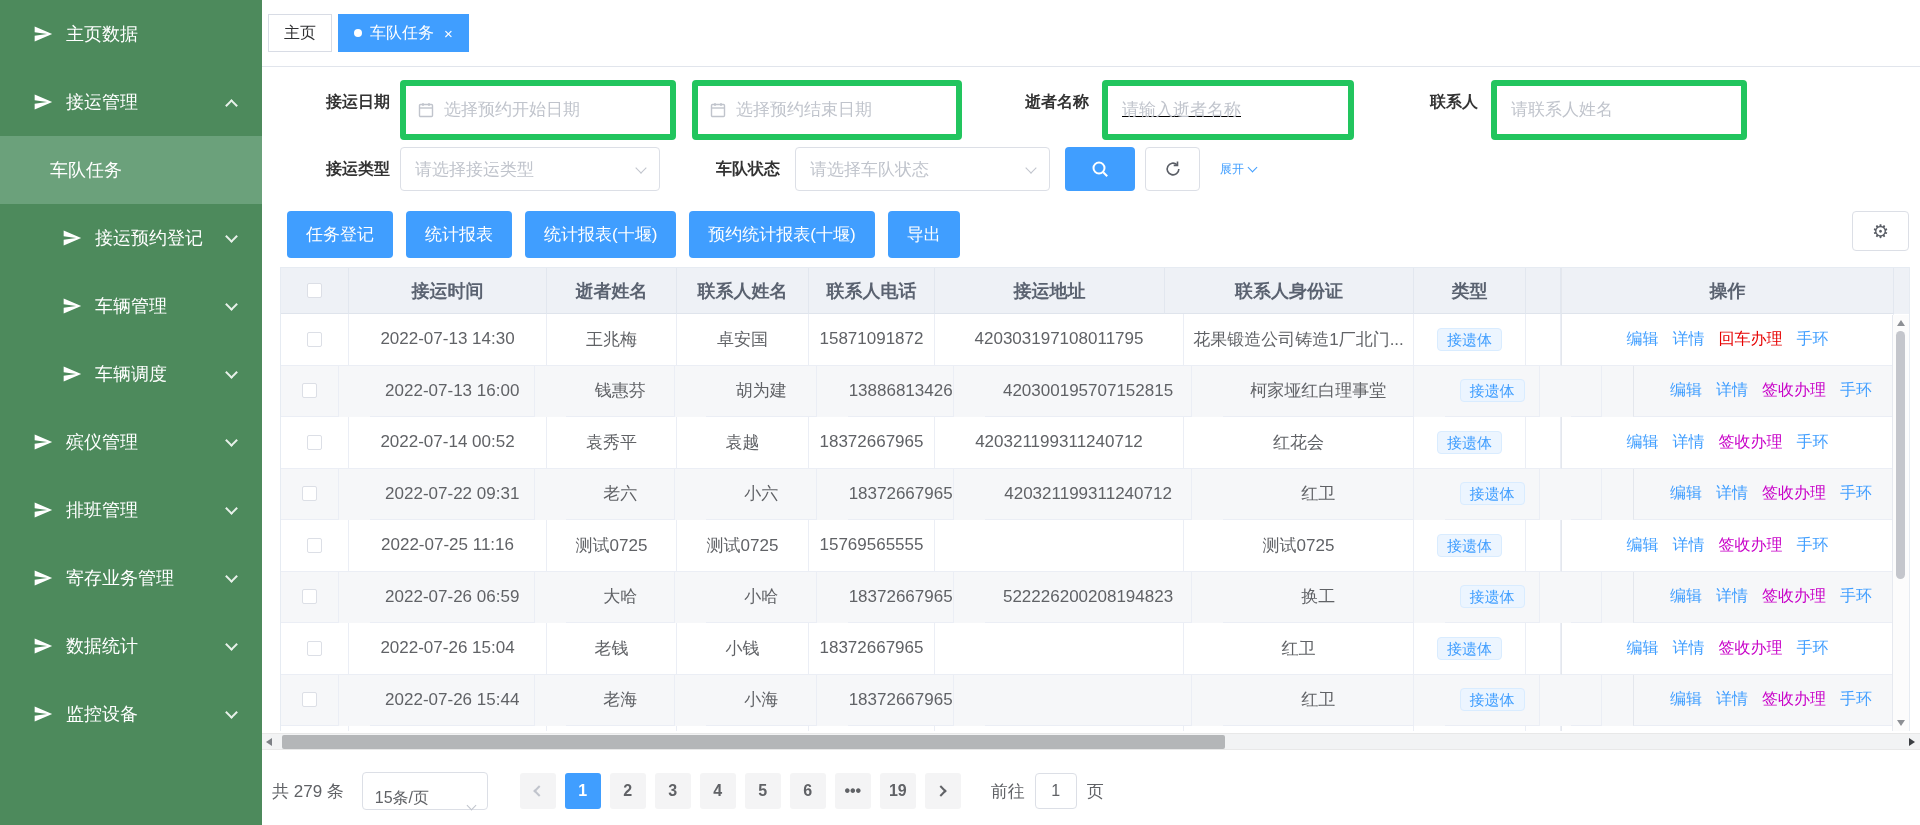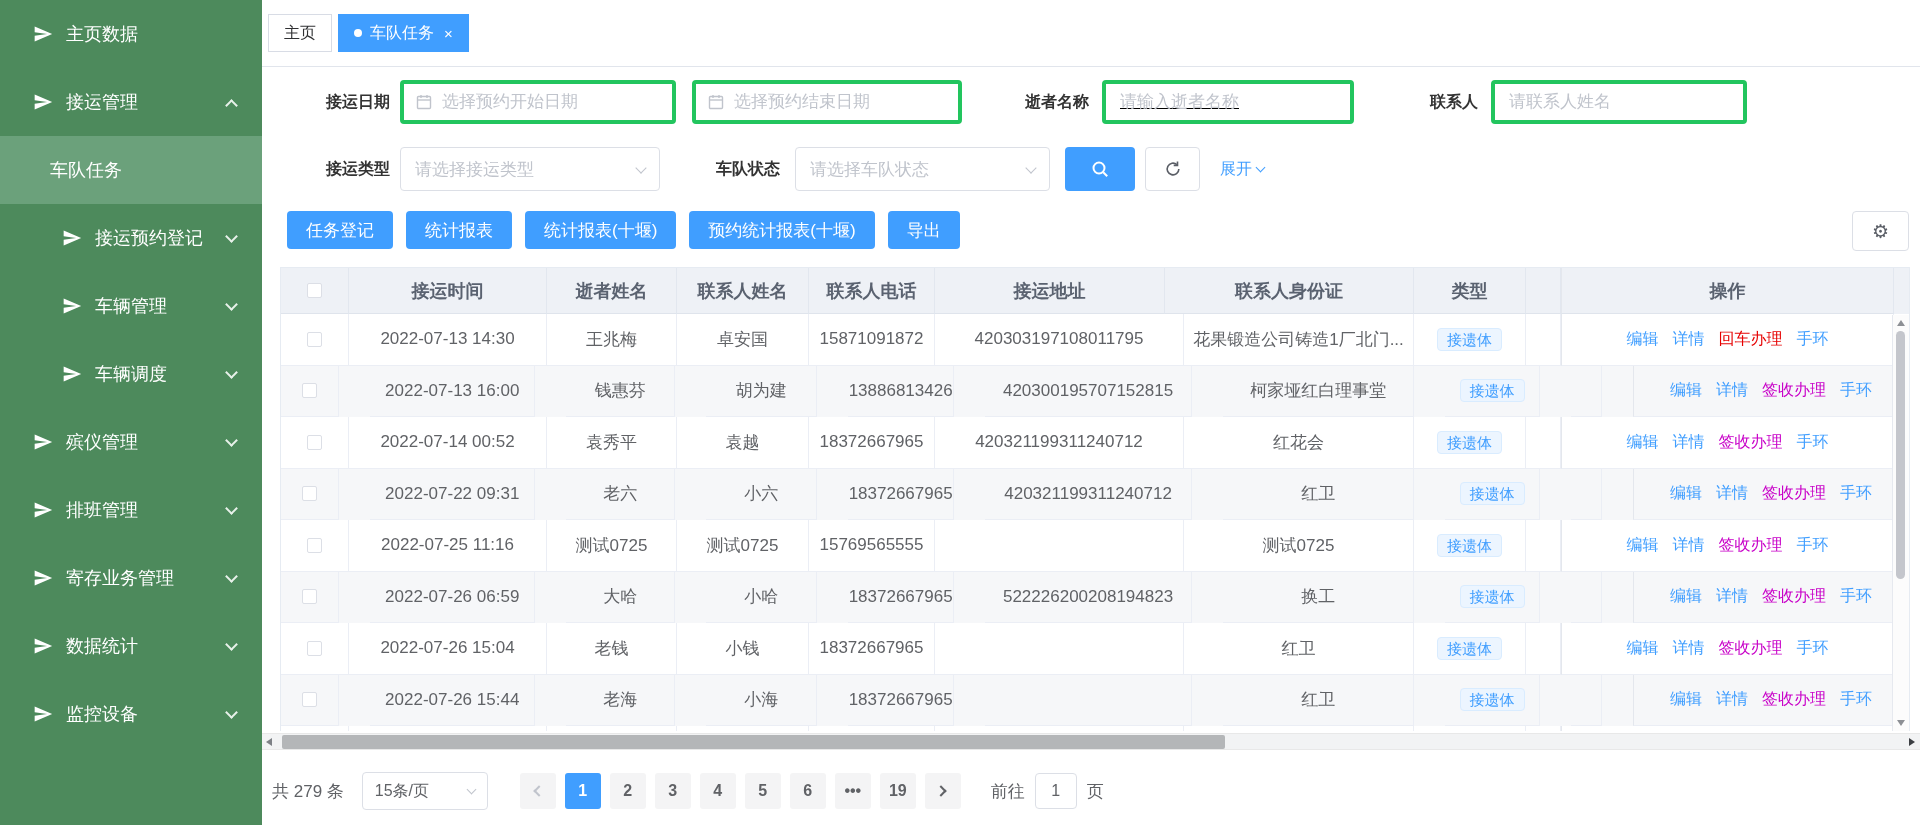--- a/index.html
+++ b/index.html
@@ -22,34 +22,34 @@
   .main{position:absolute;left:262px;top:0;width:1658px;height:825px;background:#fff;}
 
   .tabbar{height:67px;border-bottom:1px solid #e1e5ec;display:flex;align-items:center;padding-left:6px;gap:6px;}
   .tab{height:38px;padding:0 15px;border:1px solid #d8dce5;background:#fff;color:#303133;font-size:16px;display:flex;align-items:center;gap:8px;cursor:pointer;}
   .tab.active{background:#409EFF;border-color:#409EFF;color:#fff;}
   .tab .dot{width:8px;height:8px;border-radius:50%;background:#fff;}
   .tab .close{font-size:15px;line-height:1;margin-left:2px;cursor:pointer;}
 
   
   .f-label{position:absolute;height:44px;line-height:44px;font-weight:bold;color:#333;font-size:16px;text-align:right;}
-  .f-input{position:absolute;height:44px;border:4px solid #22c55e;border-radius:4px;background:#fff;display:flex;align-items:center;padding:0 12px;gap:8px;}
+  .f-input{position:absolute;height:60px;border:6px solid #22c55e;border-radius:4px;background:#fff;display:flex;align-items:center;padding:0 12px;gap:8px;}
   .f-input input{border:none;outline:none;flex:1;font-size:17px;color:#606266;background:transparent;width:100%;}
   .f-input input::placeholder{color:#c0c4cc;}
   .f-select{position:absolute;height:44px;border:1px solid #dcdfe6;border-radius:4px;background:#fff;display:flex;align-items:center;padding:0 14px;justify-content:space-between;cursor:pointer;}
   .f-select .ph{color:#c0c4cc;font-size:17px;}
   .f-select .chev{color:#c0c4cc;width:8px;height:8px;border-width:1.5px;transform:rotate(45deg);margin-top:-3px;}
   .btn-search{position:absolute;width:70px;height:44px;background:#409EFF;border:none;border-radius:4px;display:flex;align-items:center;justify-content:center;cursor:pointer;}
   .btn-refresh{position:absolute;width:55px;height:44px;background:#fff;border:1px solid #dcdfe6;border-radius:4px;display:flex;align-items:center;justify-content:center;cursor:pointer;}
-  .expand-link{position:absolute;height:44px;display:flex;align-items:center;gap:5px;color:#409EFF;font-size:16px;cursor:pointer;}
+  .expand-link{position:absolute;height:44px;display:flex;align-items:center;gap:5px;color:#409EFF;font-size:12px;cursor:pointer;}
   .expand-link .chev{width:7px;height:7px;border-width:1.5px;margin-top:-3px;}
 
   
   .toolbar{position:absolute;left:25px;top:211px;display:flex;gap:13px;}
-  .btn-blue{height:38px;padding:0 19px;background:#409EFF;color:#fff;border:none;border-radius:4px;font-size:17px;cursor:pointer;white-space:nowrap;}
+  .btn-blue{height:47px;padding:0 19px;background:#409EFF;color:#fff;border:none;border-radius:4px;font-size:17px;cursor:pointer;white-space:nowrap;}
   .btn-gear{position:absolute;left:1590px;top:211px;width:57px;height:40px;background:#fff;border:1px solid #dcdfe6;border-radius:4px;display:flex;align-items:center;justify-content:center;font-size:19px;color:#5a5e66;cursor:pointer;}
 
   
   .table{position:absolute;left:18px;top:267px;width:1630px;height:464px;border:1px solid #e6ebf2;border-bottom:none;overflow:hidden;background:#fff;}
   .thead{display:flex;height:46px;background:#eef1f6;}
   .th{display:flex;align-items:center;justify-content:center;font-weight:bold;color:#5a6270;font-size:18px;border-right:1px solid #e2e7ef;border-bottom:1px solid #dfe4ec;height:100%;}
   .tr{display:flex;height:51.5px;background:#fff;}
   .tr.stripe{background:#f6f7f9;gap:31px;}
   .td{display:flex;align-items:center;justify-content:center;color:#606266;font-size:17px;border-right:1px solid #ebeef5;border-bottom:1px solid #ebeef5;height:100%;overflow:hidden;white-space:nowrap;padding:0 6px;}
   .td.op,.th.op{border-left:1px solid #e4e7ed;}
@@ -68,21 +68,21 @@
   
   .hscroll{position:absolute;left:0;top:733px;width:1658px;height:17px;background:#f2f3f4;border-top:1px solid #e8e8e8;border-bottom:1px solid #e8e8e8;}
   .hthumb{position:absolute;left:20px;top:1px;height:14px;width:943px;background:#b4b6b8;border-radius:2px;}
   .htri{width:0;height:0;position:absolute;top:4px;}
   .htri.left{border-top:4px solid transparent;border-bottom:4px solid transparent;border-right:6px solid #7e8186;left:4px;}
   .htri.right{border-top:4px solid transparent;border-bottom:4px solid transparent;border-left:6px solid #3c3f43;right:5px;}
 
   
   .pager{position:absolute;left:10px;top:772px;height:38px;display:flex;align-items:center;}
   .pg-total{color:#606266;font-size:17px;margin-right:18px;}
-  .pg-size{width:126px;height:38px;border:1px solid #dcdfe6;border-radius:4px;display:flex;align-items:center;justify-content:space-between;padding:0 12px;margin-right:32px;cursor:pointer;}
+  .pg-size{width:126px;height:38px;border:1px solid #dcdfe6;border-radius:4px;display:flex;align-items:flex-end;justify-content:space-between;padding:0 12px;margin-right:32px;cursor:pointer;}
   .pg-size span{color:#606266;font-size:16px;}
   .pg-size .chev{color:#c0c4cc;width:7px;height:7px;border-width:1.5px;transform:rotate(45deg);margin-top:-3px;}
   .pg-btn{min-width:36px;height:36px;margin-right:9px;background:#f4f4f5;border-radius:3px;display:flex;align-items:center;justify-content:center;color:#606266;font-size:16px;font-weight:bold;cursor:pointer;border:none;}
   .pg-btn.active{background:#409EFF;color:#fff;cursor:default;}
   .pg-btn.disabled{color:#c0c4cc;cursor:not-allowed;}
   .pg-btn .chev{width:8px;height:8px;border-width:2px;}
   .pg-btn .chev.left{transform:rotate(135deg);margin-left:3px;}
   .pg-btn .chev.right{transform:rotate(-45deg);margin-right:3px;}
   .pg-goto{color:#606266;font-size:17px;margin-left:21px;}
   .pg-input{width:42px;height:36px;border:1px solid #dcdfe6;border-radius:4px;text-align:center;font-size:16px;color:#606266;margin:0 10px;outline:none;}

